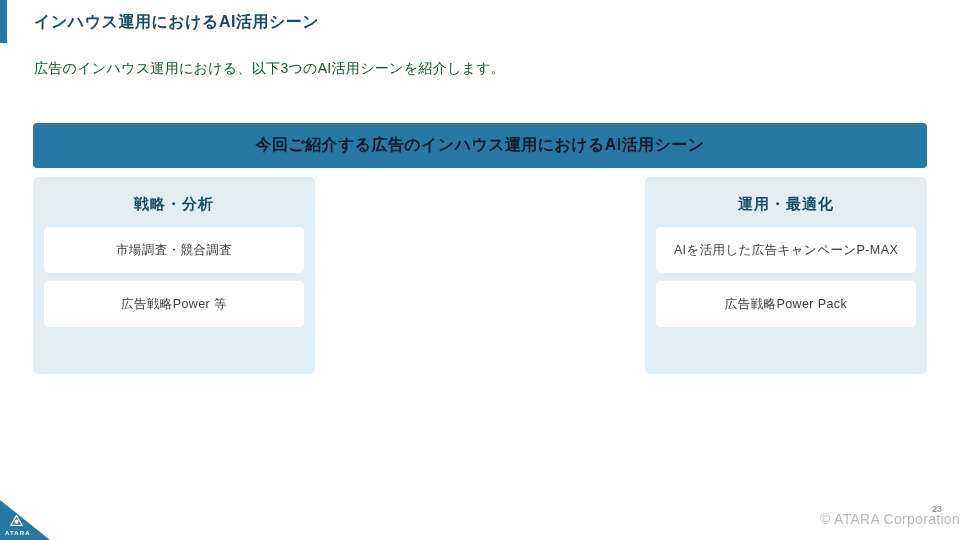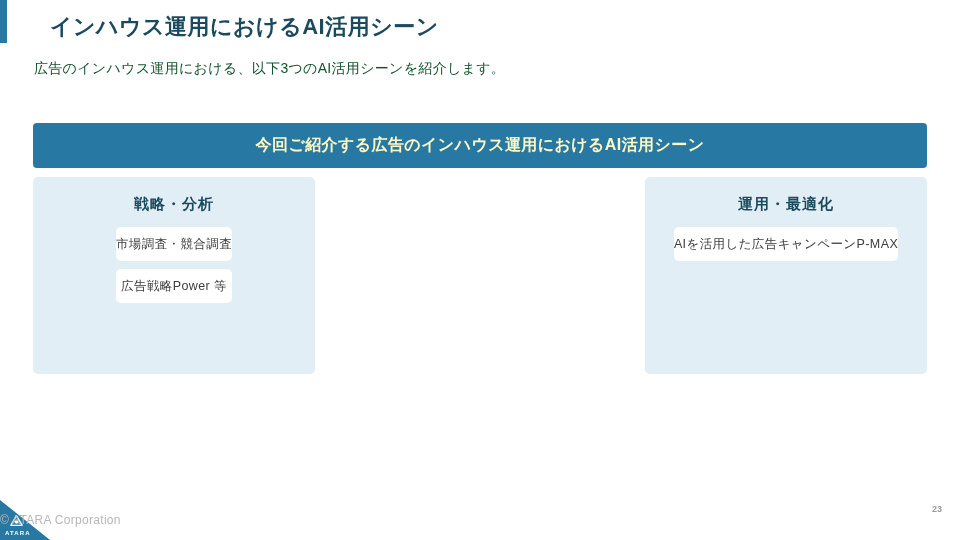--- a/index.html
+++ b/index.html
@@ -30,26 +30,25 @@
     width: 7px;
     height: 43px;
     background: #2878a4;
   }
 
   
   .page-title {
     position: absolute;
     left: 34px;
     top: 12px;
-    font-size: 22px;
+    font-size: 16px;
     font-weight: bold;
     color: #1b4a5e;
     letter-spacing: 0.5px;
     white-space: nowrap;
-    margin-left: 16px;
   }
 
   
   .page-subtitle {
     position: absolute;
     left: 34px;
     top: 60px;
     font-size: 14px;
     color: #14532d;
     letter-spacing: 0.3px;
@@ -63,21 +62,21 @@
     top: 123px;
     width: 894px;
     height: 45px;
     background: #2878a4;
     border-radius: 4px;
     display: flex;
     align-items: center;
     justify-content: center;
   }
   .banner-label {
-    color: #fef9c3;
+    color: #0f172a;
     font-size: 16px;
     font-weight: bold;
     letter-spacing: 0.4px;
     white-space: nowrap;
   }
 
   
   .columns {
     position: absolute;
     left: 33px;
@@ -89,21 +88,20 @@
   }
 
   .column {
     width: 282px;
     background: #e2eef5;
     border-radius: 5px;
     box-sizing: border-box;
     padding: 12px 11px 13px 11px;
     display: flex;
     flex-direction: column;
-    align-items: center;
   }
 
   .column-heading {
     text-align: center;
     font-size: 15px;
     font-weight: bold;
     color: #1b4a5e;
     letter-spacing: 1px;
     margin: 6px 0 13px 0;
     white-space: nowrap;
@@ -111,21 +109,21 @@
 
   .item-list {
     display: flex;
     flex-direction: column;
     gap: 8px;
   }
 
   .item-pill {
     background: #ffffff;
     border-radius: 5px;
-    height: 34px;
+    height: 46px;
     display: flex;
     align-items: center;
     justify-content: center;
     font-size: 12.5px;
     color: #3d3d3d;
     letter-spacing: 0.4px;
     white-space: nowrap;
   }
 
   
@@ -160,22 +158,22 @@
     font-weight: bold;
     color: #ffffff;
     letter-spacing: 1.1px;
   }
 
   .copyright {
     position: absolute;
     left: 0;
     right: 0;
     bottom: 13px;
-    text-align: left;
-    font-size: 12px;
+    text-align: right;
+    font-size: 14px;
     color: #b7b7b7;
     letter-spacing: 0.3px;
   }
 
   .page-number {
     position: absolute;
     right: 18px;
     bottom: 26px;
     font-size: 9px;
     color: #9a9a9a;
@@ -205,20 +203,21 @@
         <div class="item-pill">市場調査・競合調査</div>
         <div class="item-pill">広告戦略Power 等</div>
       </div>
     </div>
 
 
     <div class="column">
       <div class="column-heading">運用・最適化</div>
       <div class="item-list">
         <div class="item-pill">AIを活用した広告キャンペーンP-MAX</div>
+        <div class="item-pill">広告戦略Power Pack</div>
       </div>
     </div>
 
   </div>
 
   <div class="footer-logo">
     <div class="footer-logo-shape"></div>
     <svg class="footer-logo-mark" viewBox="0 0 13 11">
       <path d="M6.5 0.6 L12.2 10.3 L0.8 10.3 Z" fill="none" stroke="#ffffff" stroke-width="1.3" stroke-linejoin="round"></path>
       <circle cx="6.5" cy="6.6" r="2.1" fill="#ffffff"></circle>

